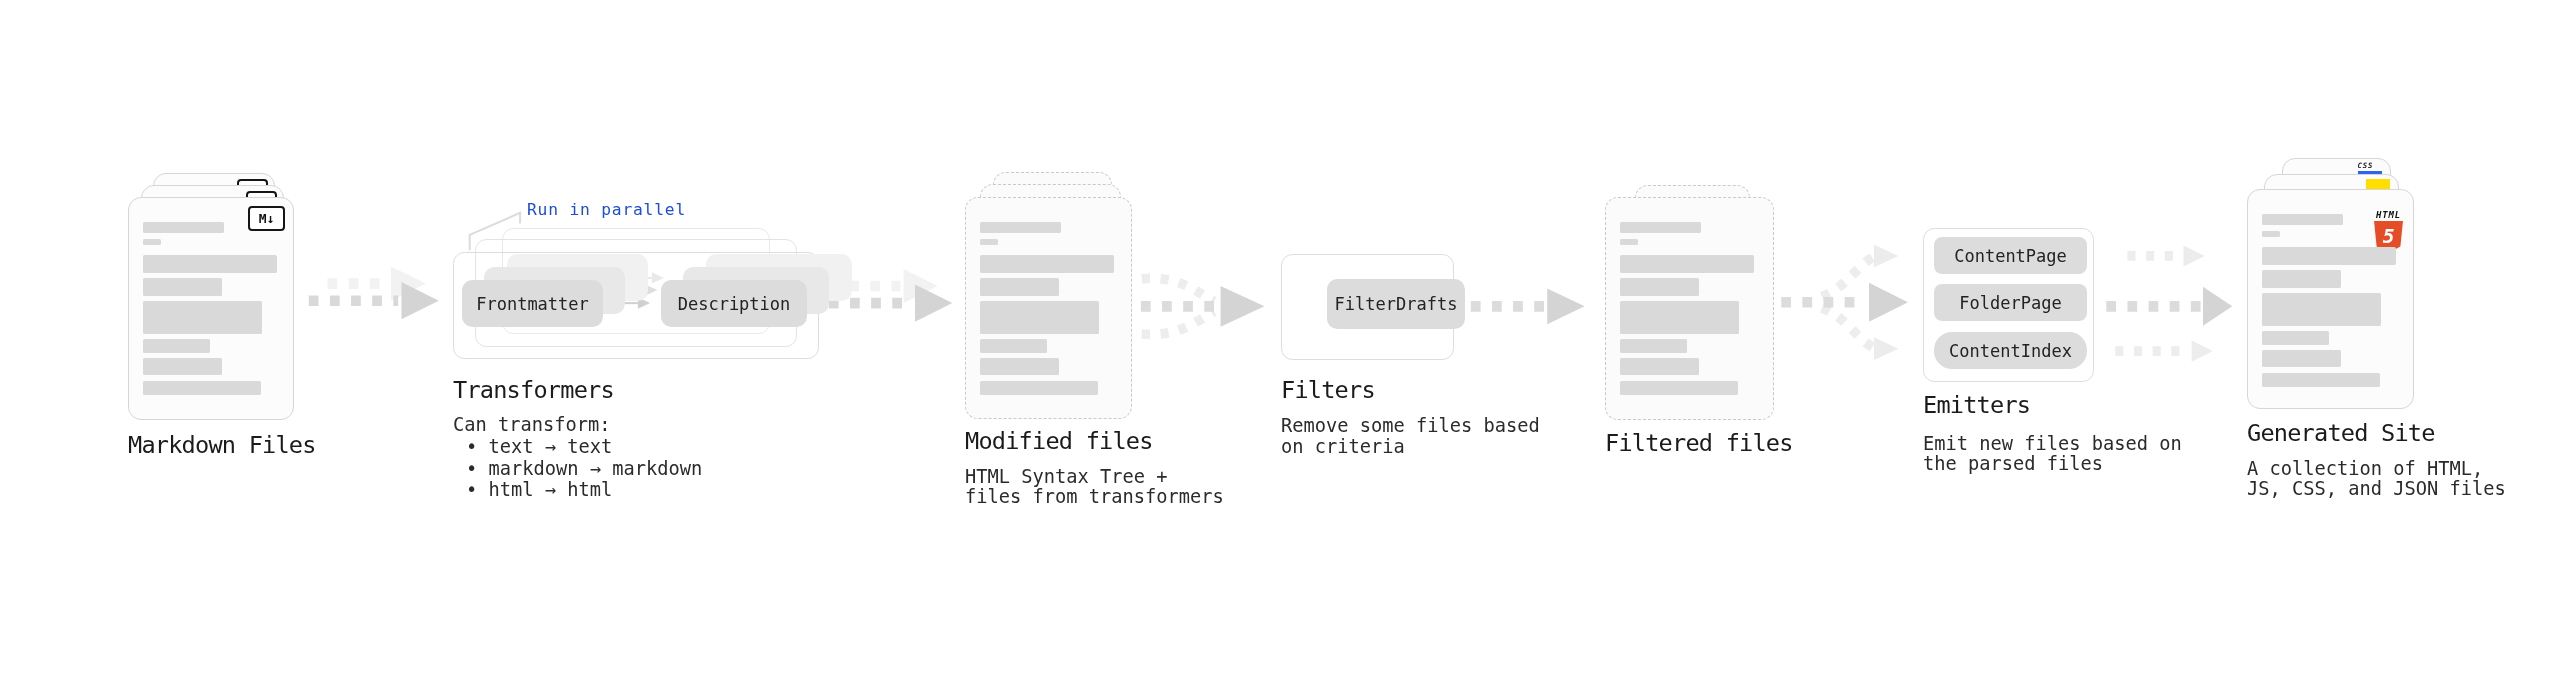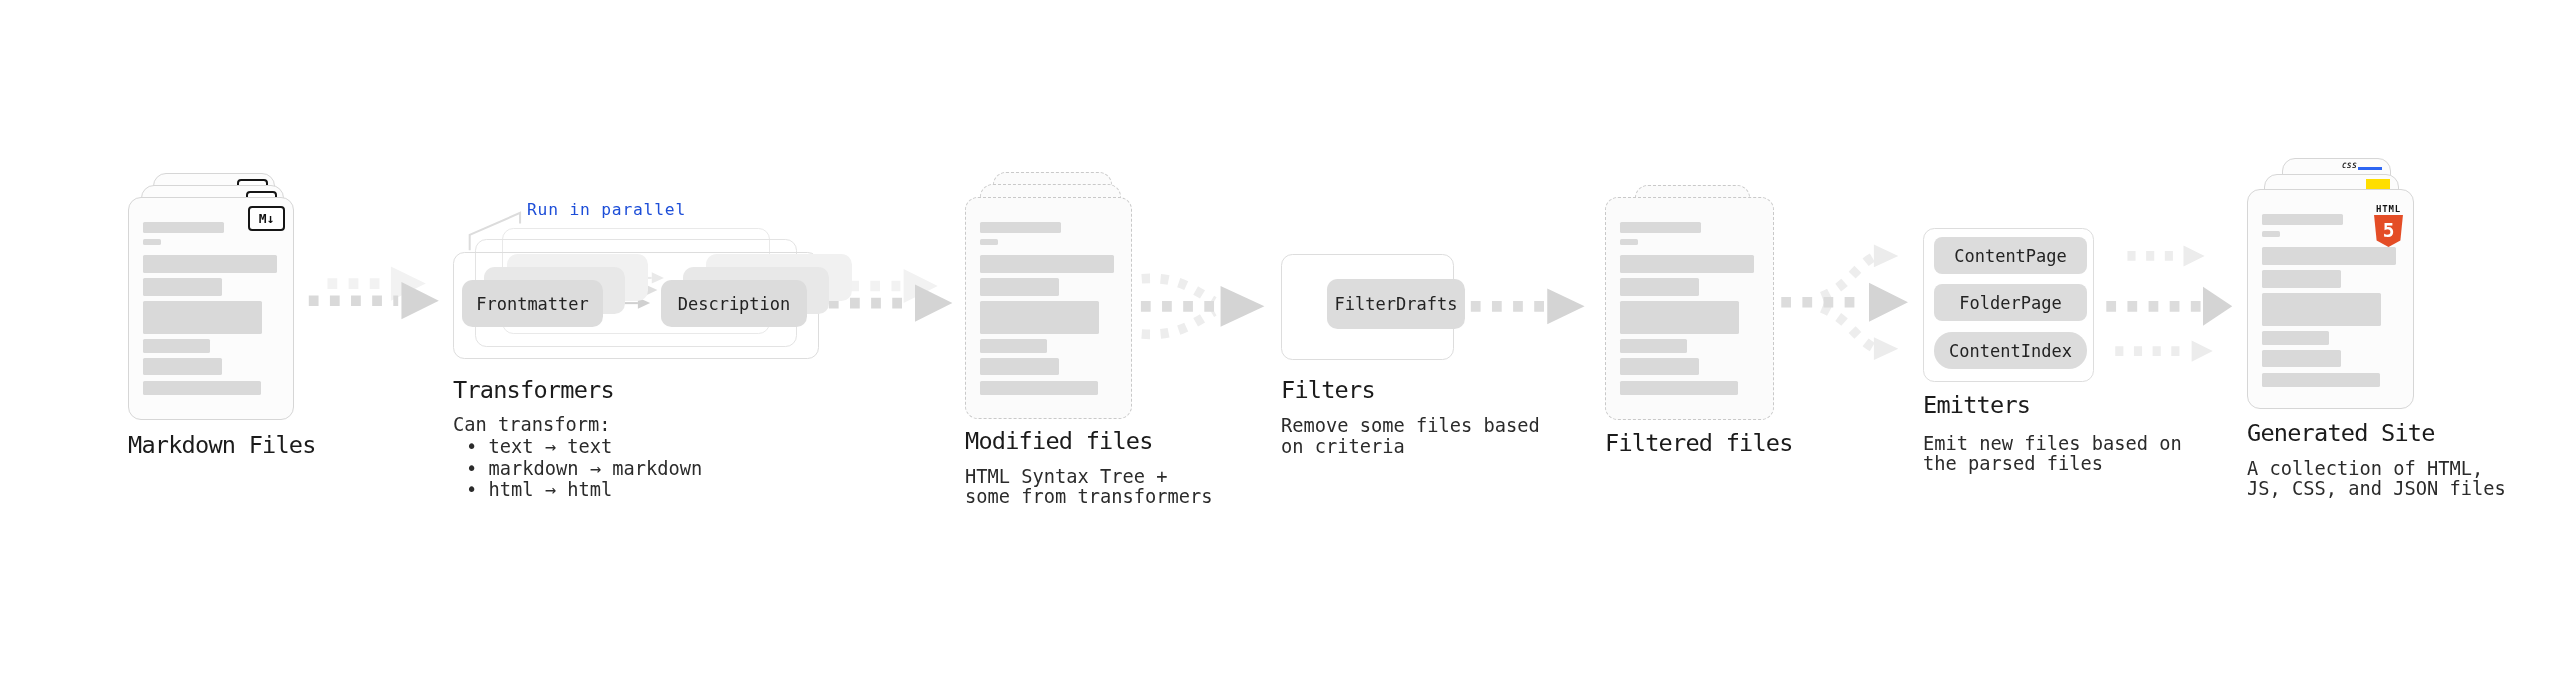--- a/index.html
+++ b/index.html
@@ -31,21 +31,21 @@
   .pill.g1{background:#e8e8e8;}
   .pill.g2{background:#f1f1f1;}
   .mdb{position:absolute;border:2.4px solid #151515;border-radius:4.1px;background:#ffffff;color:#111;
        font-weight:bold;display:flex;align-items:center;justify-content:center;}
   .html5{position:absolute;display:flex;flex-direction:column;align-items:center;}
   .html5 .word{font-weight:bold;color:#111;font-size:9px;letter-spacing:0.8px;line-height:10.6px;}
   .html5 .shield{width:29px;height:32.5px;display:flex;align-items:center;justify-content:center;
        clip-path:polygon(0% 0%,100% 0%,91% 80%,50% 100%,9% 80%);}
   .html5 .five{color:#fff;font-weight:bold;font-size:19.5px;line-height:29px;}
   .jsb{position:absolute;}
-  .cssb{position:absolute;display:flex;flex-direction:row;align-items:flex-end;font-style:italic;}
+  .cssb{position:absolute;display:flex;flex-direction:column;align-items:flex-start;font-style:italic;}
   .cssb .word{font-weight:bold;color:#222;font-size:7.3px;line-height:8.1px;letter-spacing:0.8px;}
   .cssb .ul{width:24.4px;height:3.3px;margin-top:0.8px;}
 </style>
 </head>
 <body>
 
 <div class="stage">
 
   <svg class="arrows" width="2576" height="681" viewBox="0 0 3170 838">
 
@@ -164,21 +164,21 @@
           <div class="bar" style="left: 14px; top: 57px; width: 134px; height: 18px;"></div>
           <div class="bar" style="left: 14px; top: 80px; width: 79px; height: 18px;"></div>
           <div class="bar" style="left: 14px; top: 103px; width: 119px; height: 32.5px;"></div>
           <div class="bar" style="left: 14px; top: 141px; width: 67px; height: 14px;"></div>
           <div class="bar" style="left: 14px; top: 160px; width: 79px; height: 17px;"></div>
           <div class="bar" style="left: 14px; top: 183px; width: 118px; height: 14px;"></div>
         </div>
       </div>
     <div class="title" style="left:965px;top:427px">Modified files</div>
     <div class="sub" style="left:965px;top:466px">HTML Syntax Tree +</div>
-    <div class="sub" style="left:965px;top:486px">some from transformers</div>
+    <div class="sub" style="left:965px;top:486px">files from transformers</div>
   </div>
 
   <div>
     <div class="frame" style="left:1281px;top:254px;width:173px;height:106px"></div>
     <div class="pill" style="left:1327px;top:279px;width:138px;height:50px">FilterDrafts</div>
     <div class="title" style="left:1281px;top:376px">Filters</div>
     <div class="sub" style="left:1281px;top:415px">Remove some files based</div>
     <div class="sub" style="left:1281px;top:436px">on criteria</div>
   </div>
 
@@ -214,21 +214,21 @@
         <div class="card" style="left: 2282px; top: 158px; width: 109px; height: 220px;">
           <div class="cssb" style="right: 8.1px; top: 3.3px;">
             <div class="word">CSS</div>
             <div class="ul" style="background: rgb(45, 101, 242);"></div>
           </div>
         </div>
         <div class="card" style="left: 2264px; top: 174px; width: 135px; height: 220px;">
           <div class="jsb" style="right: 8.1px; top: 4.1px; width: 24.4px; height: 17px; background: rgb(255, 222, 0);"></div>
         </div>
         <div class="card" style="left: 2247px; top: 189px; width: 167px; height: 220px;">
-          <div class="html5" style="right: 6.5px; top: 14px; width: 36px;">
+          <div class="html5" style="right: 6.5px; top: 20px; width: 36px; font-style: italic;">
             <div class="word">HTML</div>
             <div class="shield" style="background: rgb(228, 77, 38);">
               <div class="five">5</div>
             </div>
           </div>
           <div class="bar" style="left: 14px; top: 24.4px; width: 81px; height: 10.6px;"></div>
           <div class="bar" style="left: 14px; top: 41px; width: 18px; height: 5.7px;"></div>
           <div class="bar" style="left: 14px; top: 57px; width: 134px; height: 18px;"></div>
           <div class="bar" style="left: 14px; top: 80px; width: 79px; height: 18px;"></div>
           <div class="bar" style="left: 14px; top: 103px; width: 119px; height: 32.5px;"></div>

